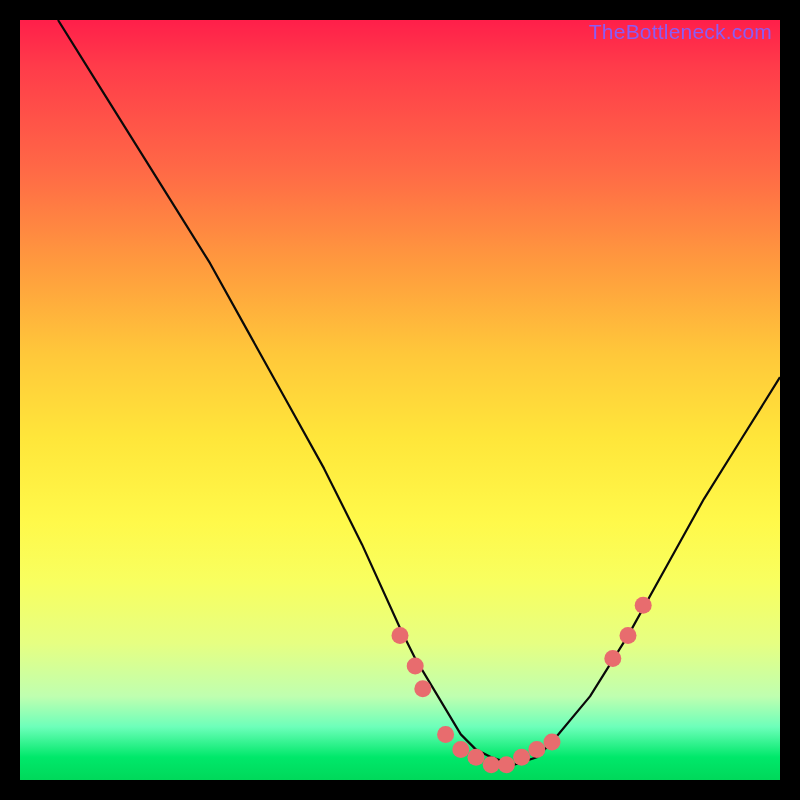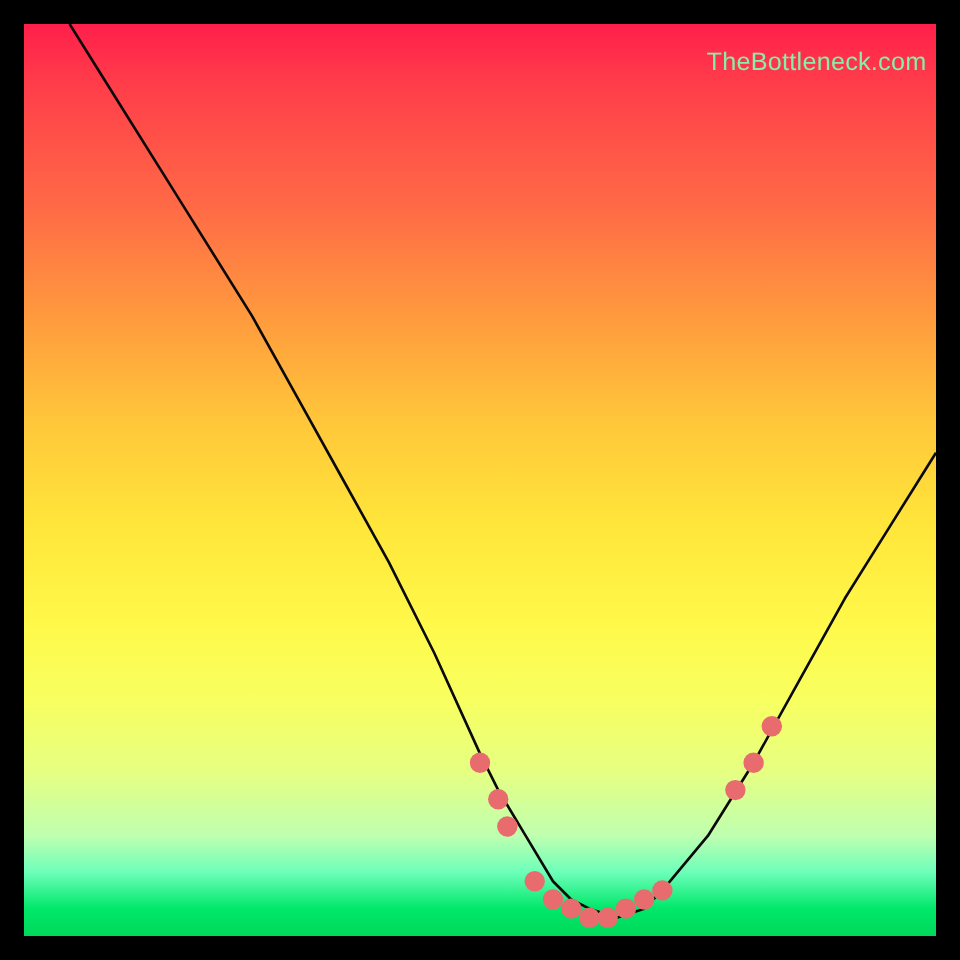--- a/index.html
+++ b/index.html
@@ -45,23 +45,23 @@
       #f8ff60 74%,
       #e6ff82 82%,
       #bfffb0 89%,
       #6dffba 93%,
       #00e86a 97%,
       #00d85a 100%
     );
   }
   .watermark {
     position: absolute;
-    top: 20px;
+    top: 0;
     right: 8px;
-    color: #86efac;
+    color: #8b5cf6;
     font-size: 21px;
     font-weight: 500;
     letter-spacing: 0.2px;
     user-select: none;
     pointer-events: none;
   }
   svg {
     position: absolute;
     left: 0;
     top: 0;

